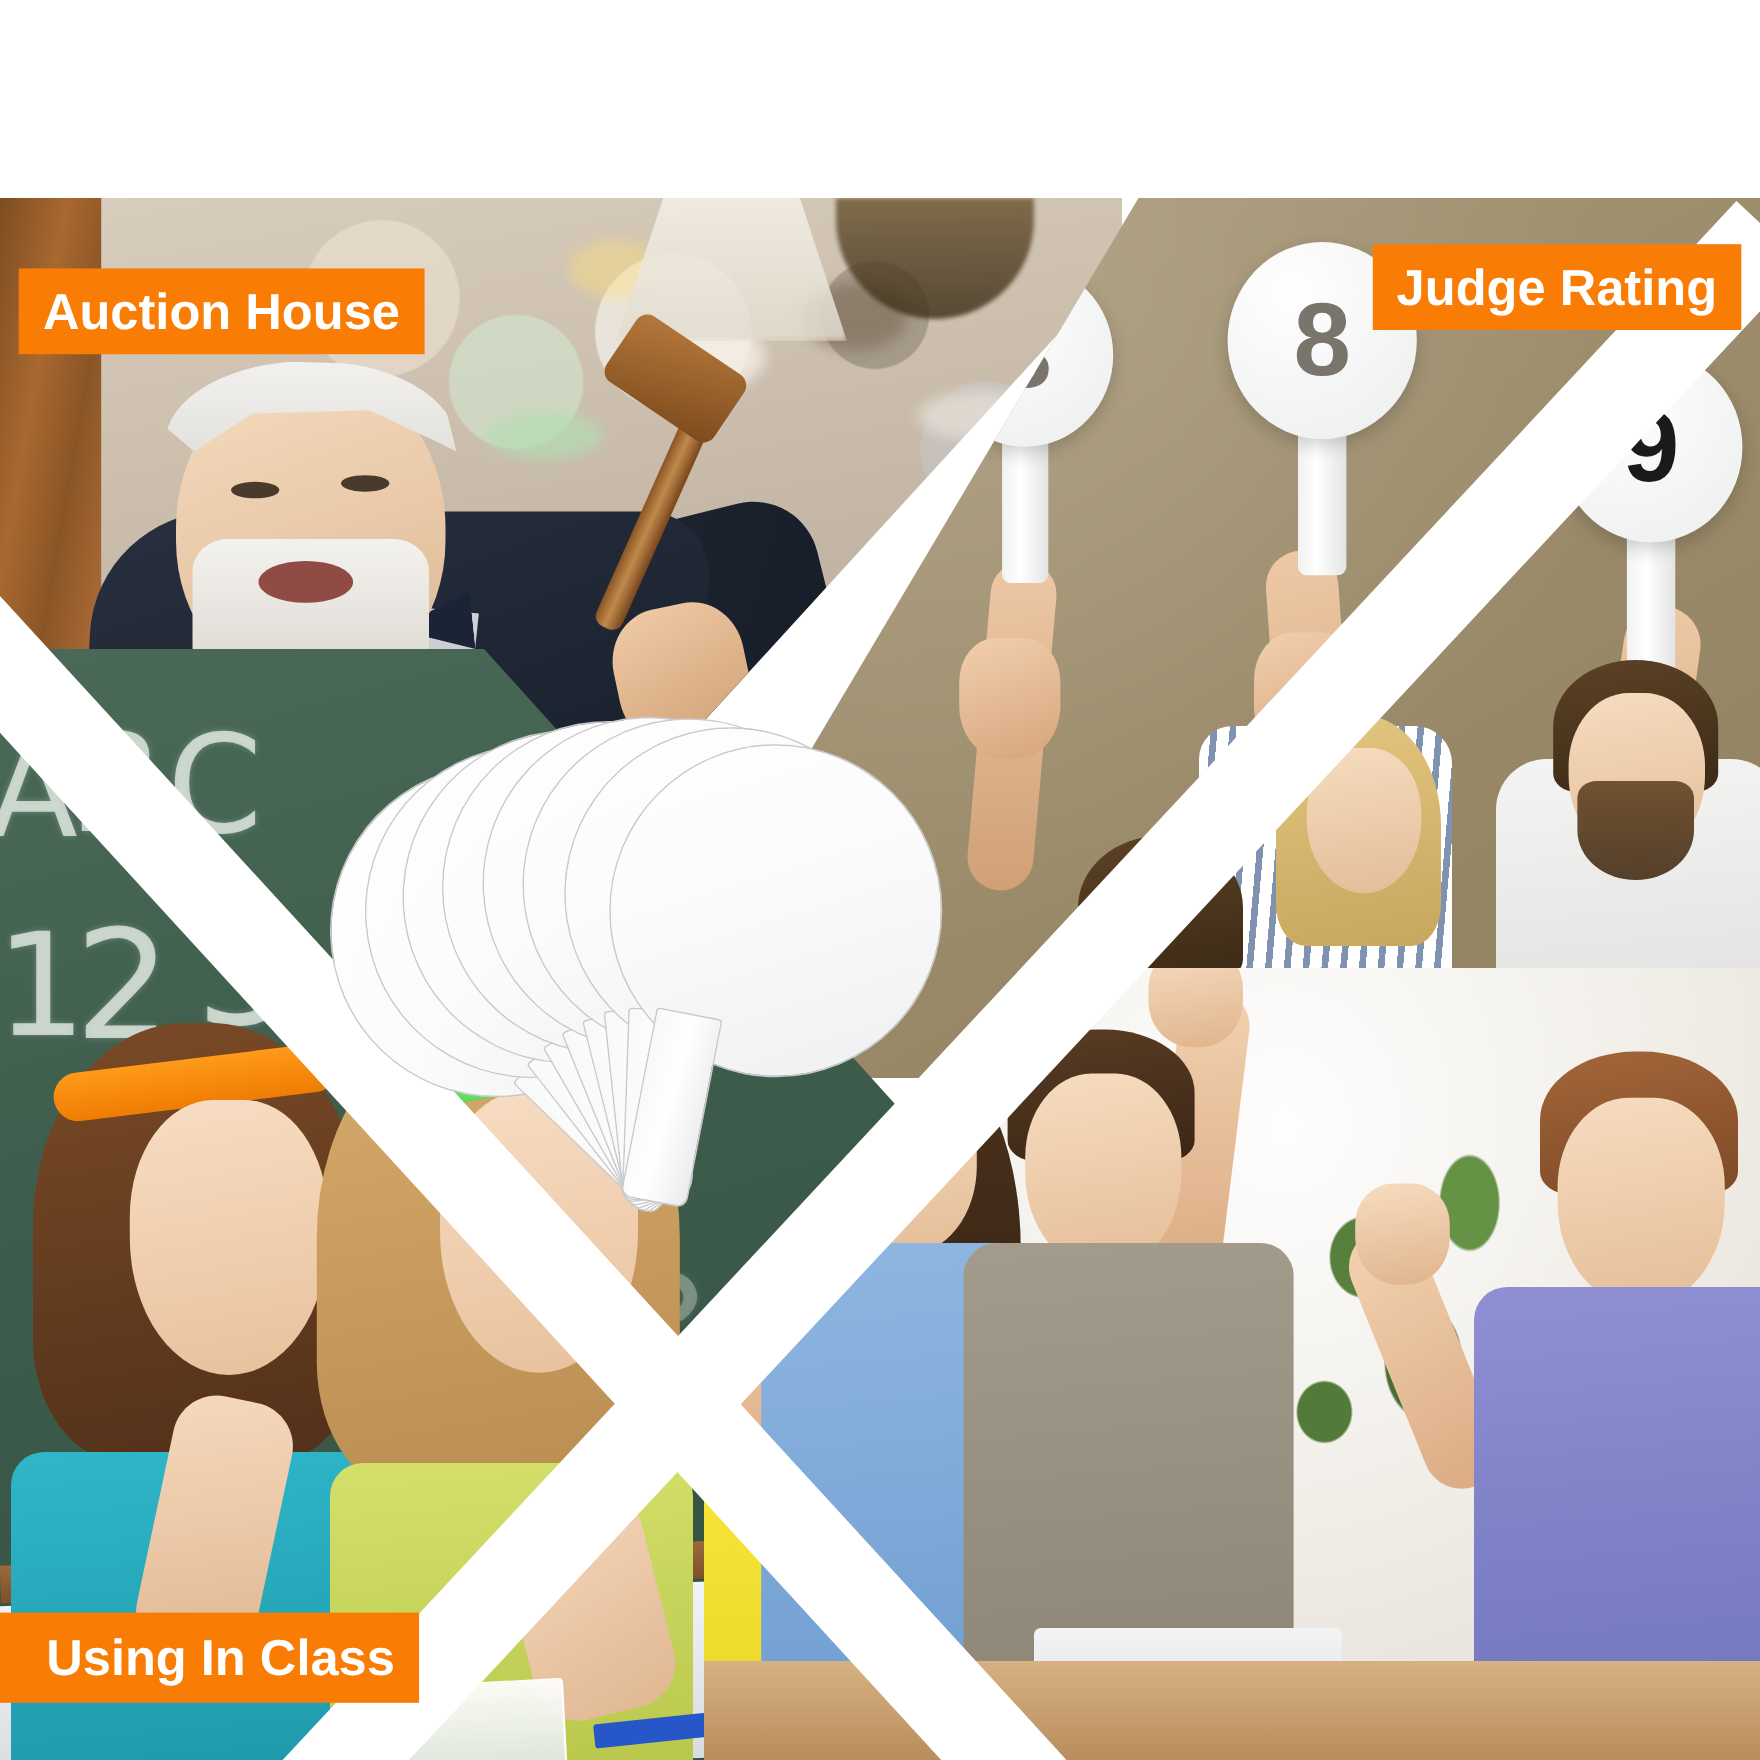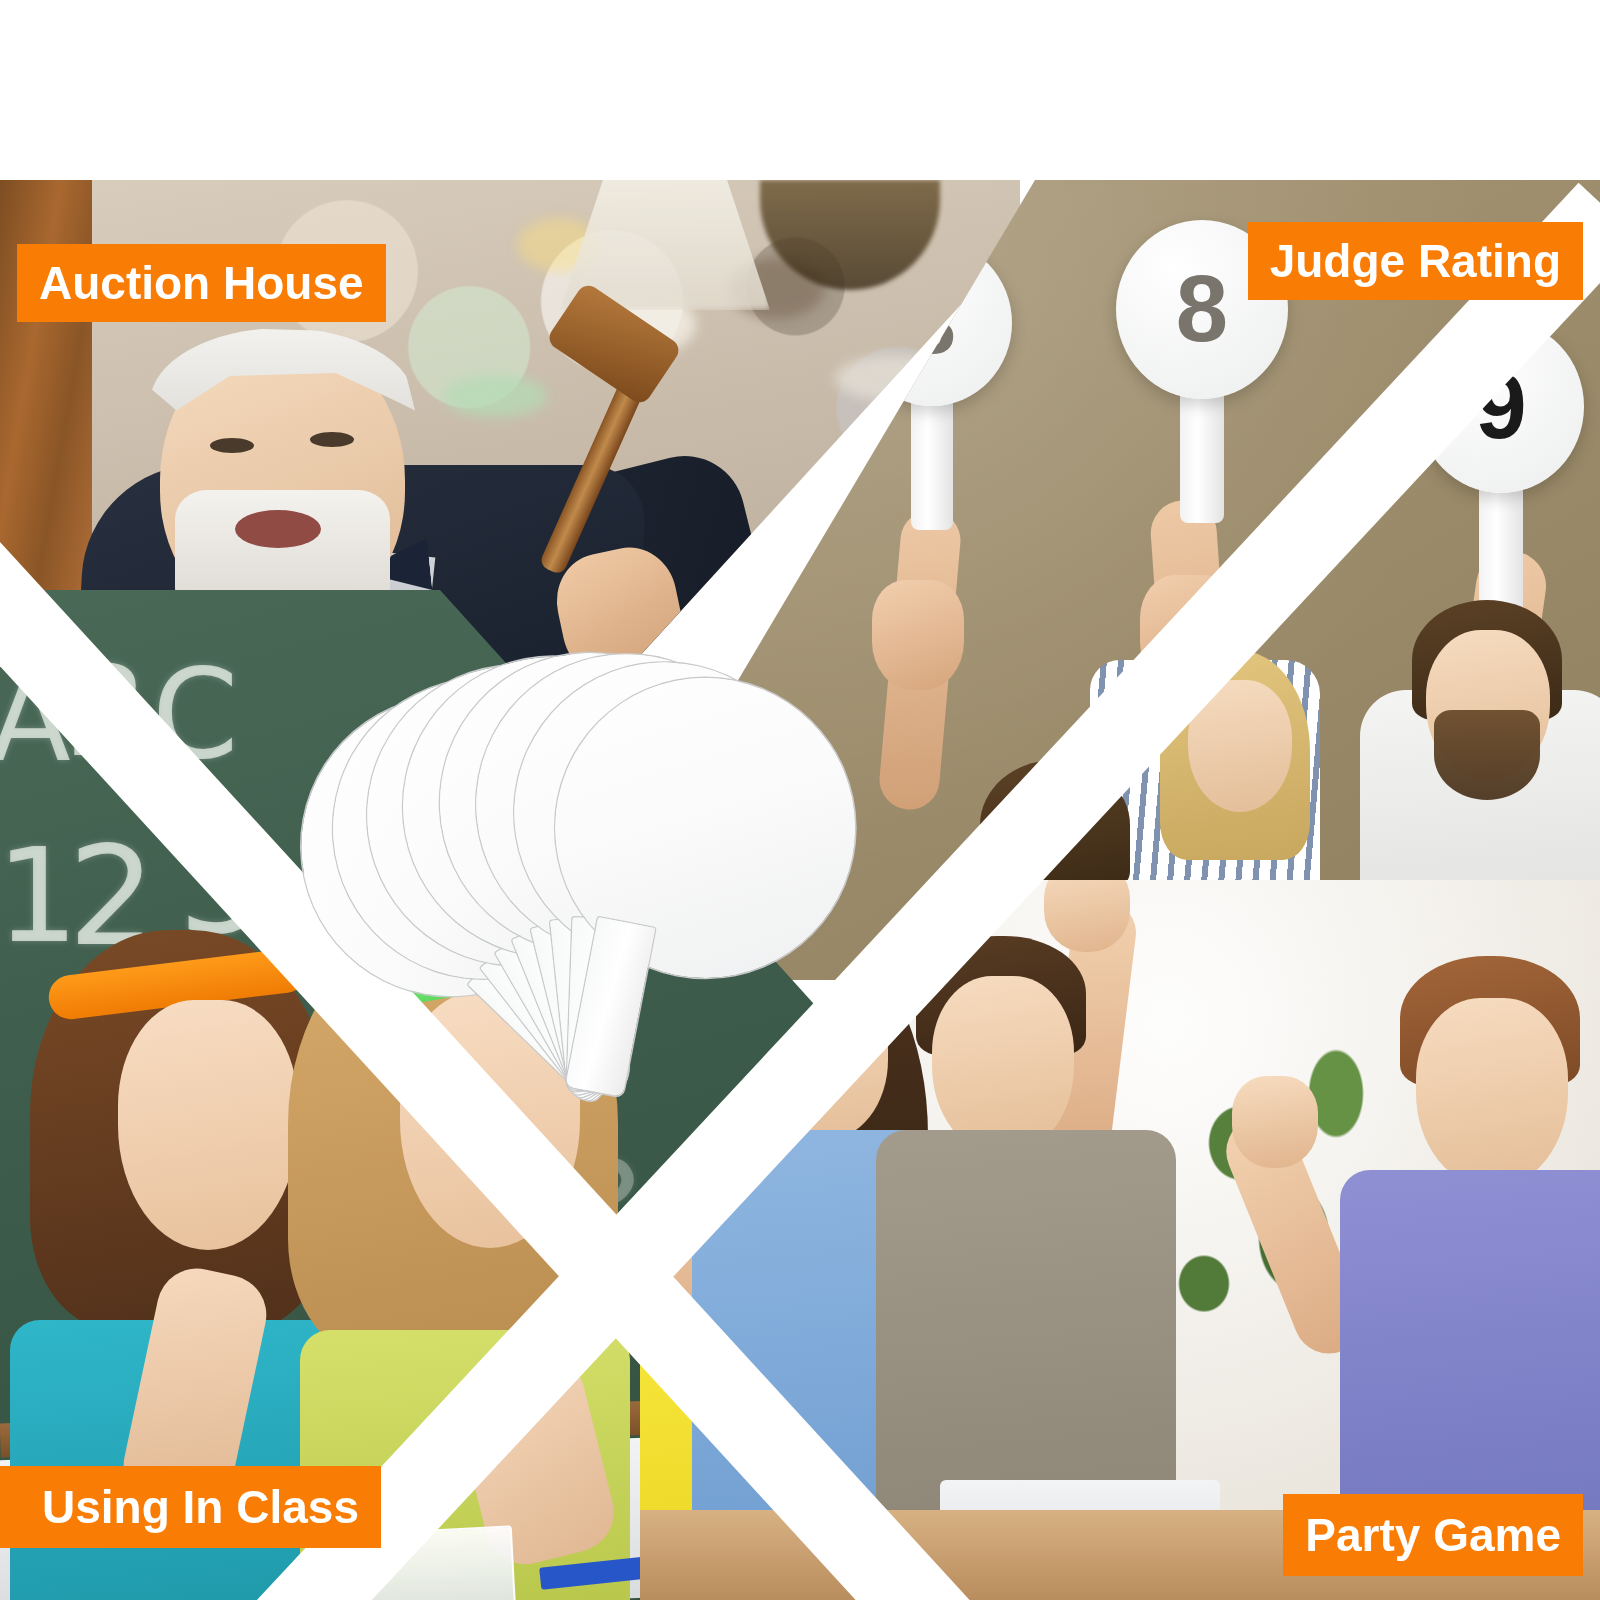--- a/index.html
+++ b/index.html
@@ -534,15 +534,14 @@
     </div>
 
   </div>
 
   <div class="badge badge-auction">Auction House</div>
 
   <div class="badge badge-class">Using In Class</div>
 
   <div class="badge badge-judge">Judge Rating</div>
 
-  <div class="badge badge-party">Party Game</div>
 
 </div>
 
 </body></html>

